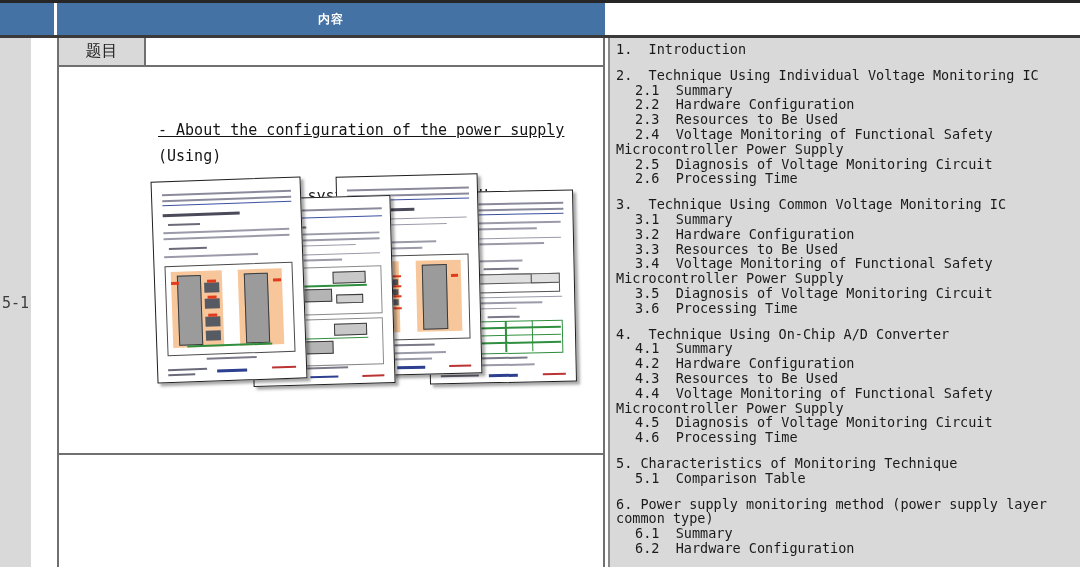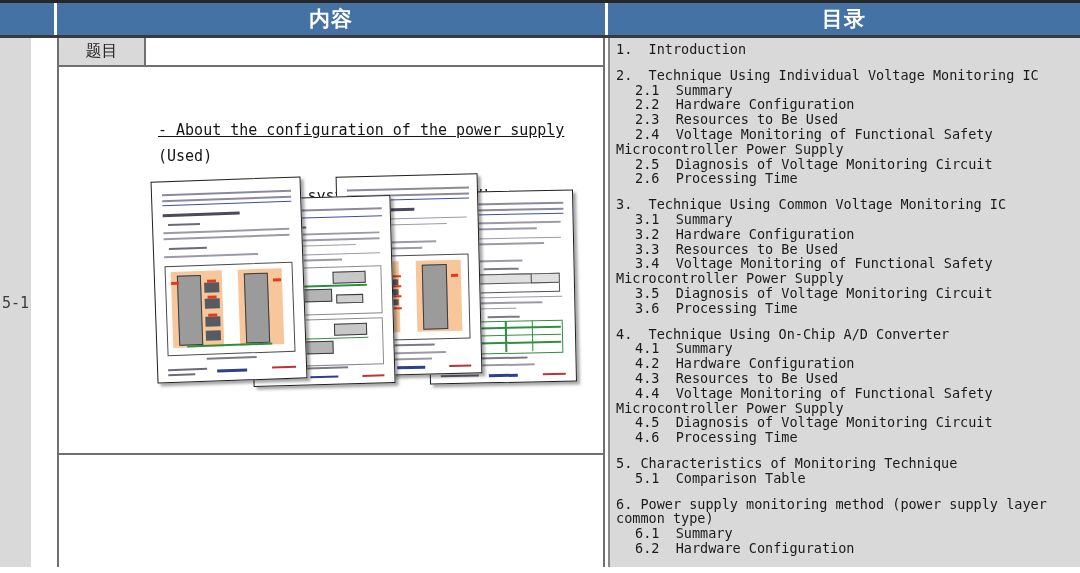--- a/index.html
+++ b/index.html
@@ -46,21 +46,21 @@
   .hdr-corner { left: 0; width: 54px; }
   .hdr-content { left: 57px; width: 548px; }
   .hdr-toc { left: 608px; width: 472px; }
   .hdr-text {
     position: absolute;
     left: 0; right: 0; top: 0; bottom: 0;
     display: flex;
     align-items: center;
     justify-content: center;
     color: #ffffff;
-    font-size: 21px;
+    font-size: 12px;
     font-weight: bold;
     letter-spacing: 1px;
     font-family: "DejaVu Sans", "Liberation Sans", sans-serif;
   }
   .hdr-underline {
     position: absolute;
     left: 0; top: 35px;
     width: 1080px; height: 3px;
     background: #3a3a3a;
   }
@@ -243,23 +243,20 @@
 
   <div class="rule-top"></div>
 
   <div class="header-band">
     <div class="hdr-cell hdr-corner">
       <div class="hdr-text"></div>
     </div>
     <div class="hdr-cell hdr-content">
       <div class="hdr-text">内容</div>
     </div>
-    <div class="hdr-cell hdr-toc">
-      <div class="hdr-text">目录</div>
-    </div>
   </div>
   <div class="hdr-underline"></div>
 
   <div class="index-col">
     <span class="index-label">5-1</span>
   </div>
 
   <div class="content-col">
 
     <div class="row row-title">
@@ -270,21 +267,21 @@
     <div class="row row-outline">
       <div class="val-cell">
 
         <div class="bullets">
           <span class="bullet-line">- About the configuration of the power supply</span>
           <span class="bullet-line cont">circuit in the system with dual MCUs</span>
           <span class="bullet-line">- About MCU power supply diagnosis method and</span>
           <span class="bullet-line cont">control example</span>
         </div>
 
-        <div class="image-label">(Used)</div>
+        <div class="image-label">(Using)</div>
 
         <div class="thumbs">
 
           <div class="thumb t1">
             <div class="tg-head" style="top:6%"></div>
             <div class="tg-head2" style="top:9%"></div>
             <div class="tg-rule" style="top:11.5%"></div>
             <div class="tg-h1" style="top:16%;width:52%"></div>
             <div class="tg-h2" style="top:21%"></div>
             <div class="tg-p" style="top:25%"></div>

